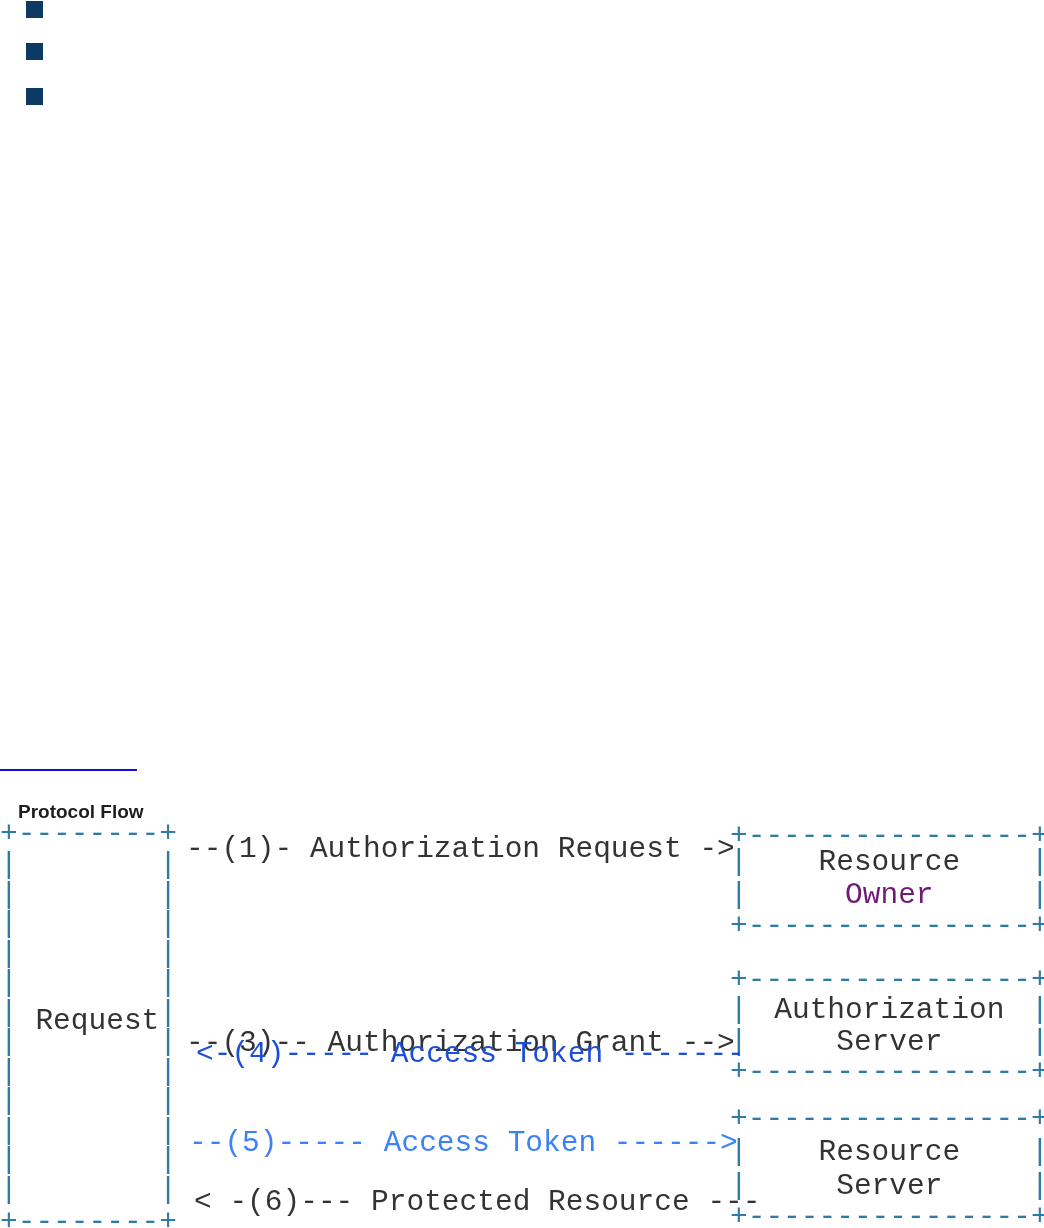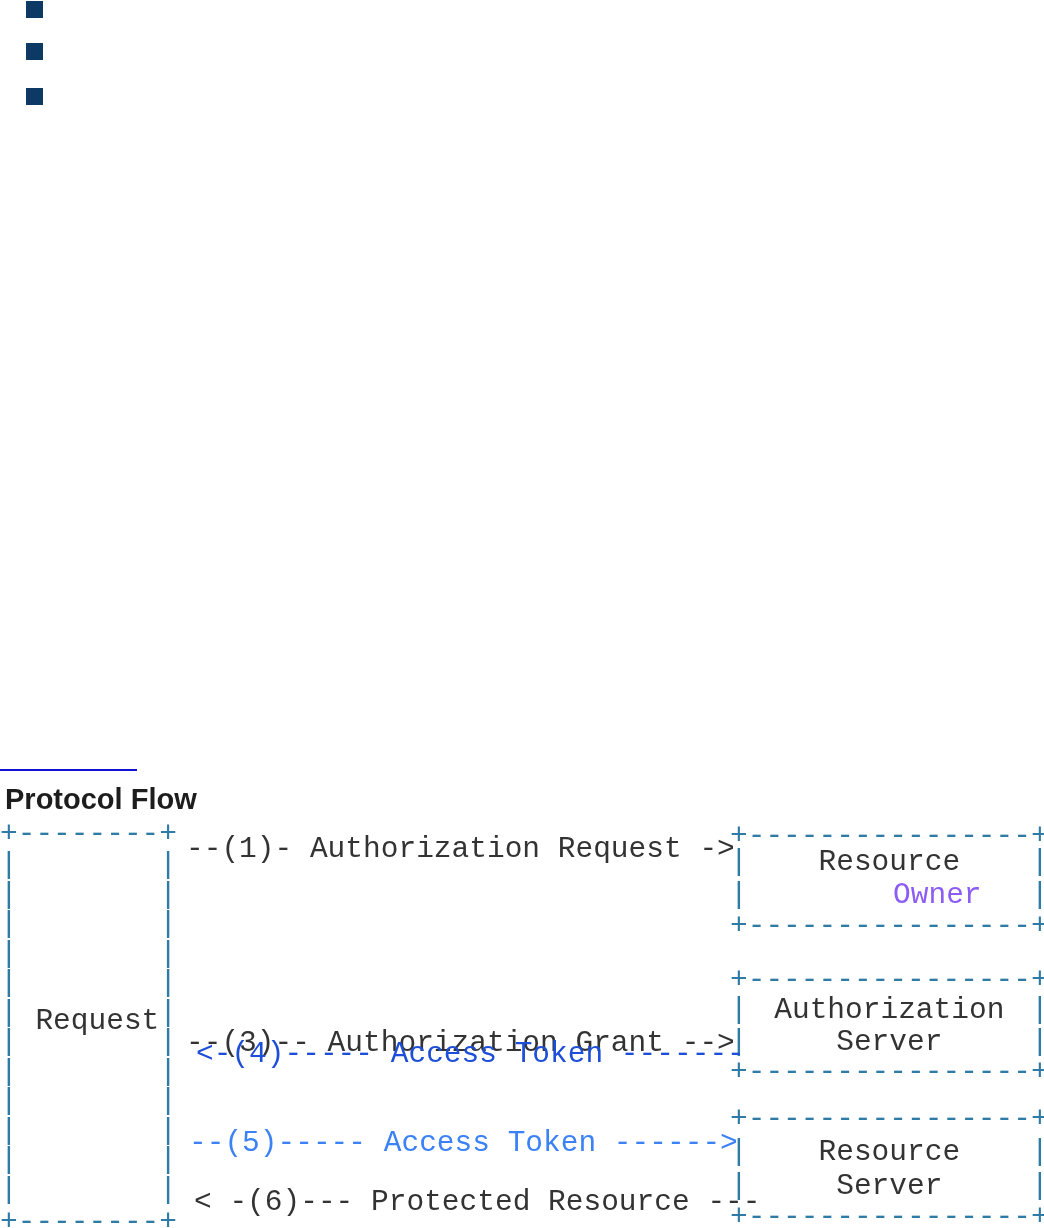--- a/index.html
+++ b/index.html
@@ -21,23 +21,23 @@
     position:absolute;
     left:0;
     top:769px;
     width:137px;
     height:2px;
   }
   .heading{
     position:absolute;
     left:1px;
     top:779px;
-    margin:4px;
+    margin:17px;
     font-weight:bold;
-    font-size:29px;
+    font-size:19px;
     line-height:32px;
     letter-spacing:0px;
     font-family:"Liberation Sans","DejaVu Sans",sans-serif;
   }
   .diagram{
     position:absolute;
     left:0;
     top:0;
     width:1044px;
     height:1228px;
@@ -88,21 +88,21 @@
       <div class="mono" style="left: 159.3px; top: 1145px; color: rgb(46, 123, 166);">|</div>
       <div class="mono" style="left: 0px; top: 1174.5px; color: rgb(46, 123, 166);">|</div>
       <div class="mono" style="left: 159.3px; top: 1174.5px; color: rgb(46, 123, 166);">|</div>
       <div class="mono" style="left: 35.4px; top: 1006px; color: rgb(51, 51, 51);">Request</div>
       <div class="mono" style="left: 0px; top: 1207px; color: rgb(46, 123, 166);">+--------+</div>
       <div class="mono" style="left: 730px; top: 821px; color: rgb(46, 123, 166);">+----------------+</div>
       <div class="mono" style="left: 730px; top: 847px; color: rgb(46, 123, 166);">|</div>
       <div class="mono" style="left: 818.5px; top: 847px; color: rgb(51, 51, 51);">Resource</div>
       <div class="mono" style="left: 1030.9px; top: 847px; color: rgb(46, 123, 166);">|</div>
       <div class="mono" style="left: 730px; top: 880px; color: rgb(46, 123, 166);">|</div>
-      <div class="mono" style="left: 845.05px; top: 880px; color: #8b5cf6; margin-left: 48px;">Owner</div>
+      <div class="mono" style="left: 845.05px; top: 880px; color: #701a75;">Owner</div>
       <div class="mono" style="left: 1030.9px; top: 880px; color: rgb(46, 123, 166);">|</div>
       <div class="mono" style="left: 730px; top: 911px; color: rgb(46, 123, 166);">+----------------+</div>
       <div class="mono" style="left: 730px; top: 965px; color: rgb(46, 123, 166);">+----------------+</div>
       <div class="mono" style="left: 730px; top: 995px; color: rgb(46, 123, 166);">|</div>
       <div class="mono" style="left: 774.25px; top: 995px; color: rgb(51, 51, 51);">Authorization</div>
       <div class="mono" style="left: 1030.9px; top: 995px; color: rgb(46, 123, 166);">|</div>
       <div class="mono" style="left: 730px; top: 1027px; color: rgb(46, 123, 166);">|</div>
       <div class="mono" style="left: 836.2px; top: 1027px; color: rgb(51, 51, 51);">Server</div>
       <div class="mono" style="left: 1030.9px; top: 1027px; color: rgb(46, 123, 166);">|</div>
       <div class="mono" style="left: 730px; top: 1057px; color: rgb(46, 123, 166);">+----------------+</div>

